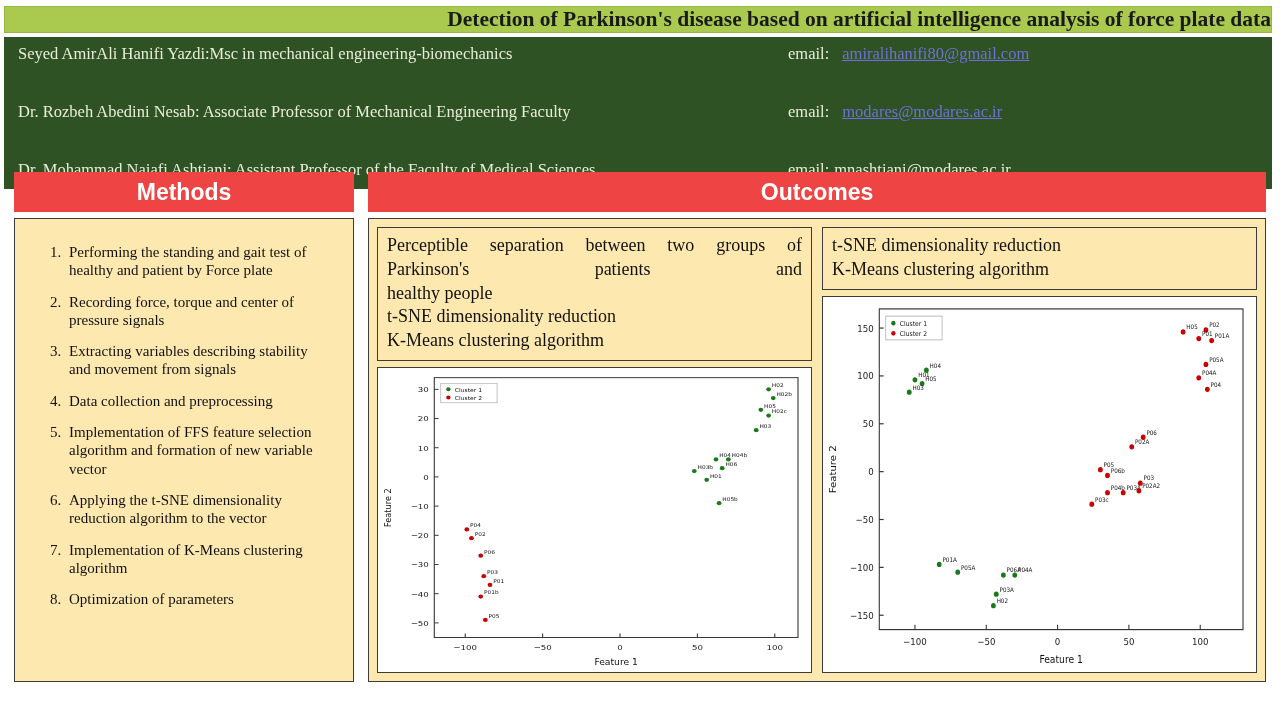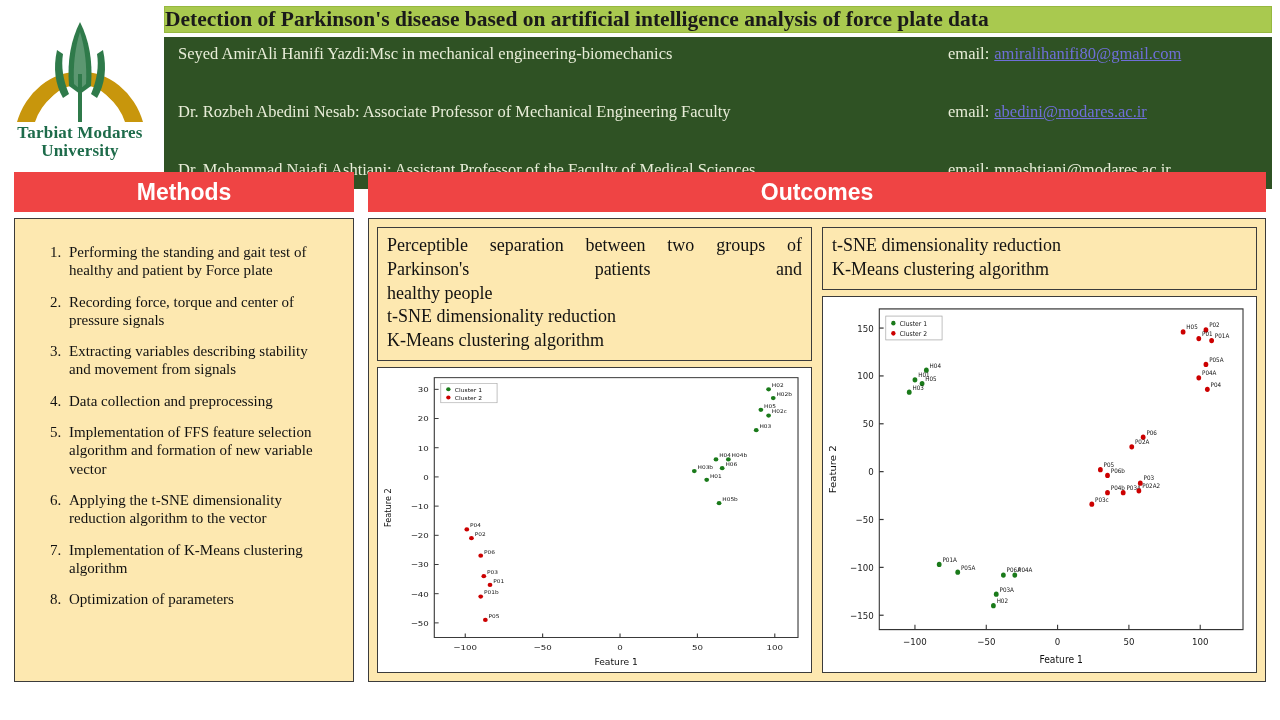--- a/index.html
+++ b/index.html
@@ -56,21 +56,21 @@
     flex-direction: column;
     padding-right: 8px;
   }
   .title-bar {
     background: #a9c94f;
     border: 1px solid #96b83f;
     margin: 6px 0 4px 4px;
     height: 42px;
     display: flex;
     align-items: center;
-    justify-content: flex-start;
+    justify-content: flex-end;
   }
   .title-bar .title-text {
     font-family: "Liberation Serif", serif;
     font-weight: bold;
     font-size: 21.5px;
     color: #1a1a1a;
     text-align: center;
     white-space: nowrap;
   }
   .authors-bar {
@@ -97,20 +97,21 @@
     white-space: nowrap;
   }
   .email-label {
     white-space: nowrap;
     padding-right: 5px;
   }
   .email-link {
     color: #6f6fd8;
     text-decoration: underline;
     white-space: nowrap;
+    margin-left: 8px;
   }
   .email-plain {
     color: #e8edd8;
     white-space: nowrap;
   }
 
   
   .section-bars {
     display: flex;
     flex-direction: row;
@@ -205,55 +206,38 @@
   }
   .chart-svg { display: block; width: 100%; height: 100%; }
 </style>
 </head>
 <body>
 
 <div class="poster">
 
   <div class="header">
 
-    <div class="logo-box">
-      <div class="logo-art">
-        <svg width="150" height="110" viewBox="0 0 150 110">
-          <path d="M12 108 A66 72 0 0 1 138 108 L120 108 A48 54 0 0 0 30 108 Z" fill="#c8960c"></path>
-          <path d="M34 108 A42 48 0 0 1 116 108 L104 108 A30 36 0 0 0 46 108 Z" fill="#ffffff"></path>
-          <path d="M75 8 C66 26 62 46 64 72 L75 80 L86 72 C88 46 84 26 75 8 Z" fill="#2f7a4a"></path>
-          <path d="M75 18 C70 34 68 52 69 70 L75 75 L81 70 C82 52 80 34 75 18 Z" fill="#ffffff" opacity="0.22"></path>
-          <path d="M52 36 C48 54 50 70 58 84 L64 80 C58 66 56 52 58 40 Z" fill="#2f7a4a"></path>
-          <path d="M98 36 C102 54 100 70 92 84 L86 80 C92 66 94 52 92 40 Z" fill="#2f7a4a"></path>
-          <rect x="73" y="60" width="4" height="48" fill="#2f7a4a"></rect>
-        </svg>
-      </div>
-      <div class="logo-name">
-        <span>Tarbiat Modares</span><br>
-        <span>University</span>
-      </div>
-    </div>
 
     <div class="header-right">
       <div class="title-bar">
         <div class="title-text">Detection of Parkinson's disease based on artificial intelligence analysis of force plate data</div>
       </div>
 
       <div class="authors-bar">
 
         <div class="author-row">
           <span class="author-name">Seyed AmirAli Hanifi Yazdi:Msc in mechanical engineering-biomechanics</span>
           <span class="email-label">email:</span>
           <span class="email-link">amiralihanifi80@gmail.com</span>
         </div>
 
         <div class="author-row">
           <span class="author-name">Dr. Rozbeh Abedini Nesab: Associate Professor of Mechanical Engineering Faculty</span>
           <span class="email-label">email:</span>
-          <span class="email-link">abedini@modares.ac.ir</span>
+          <span class="email-link">modares@modares.ac.ir</span>
         </div>
 
         <div class="author-row">
           <span class="author-name">Dr. Mohammad Najafi Ashtiani: Assistant Professor of the Faculty of Medical Sciences</span>
           <span class="email-label">email:</span>
           <span class="email-plain">mnashtiani@modares.ac.ir</span>
         </div>
 
       </div>
     </div>

